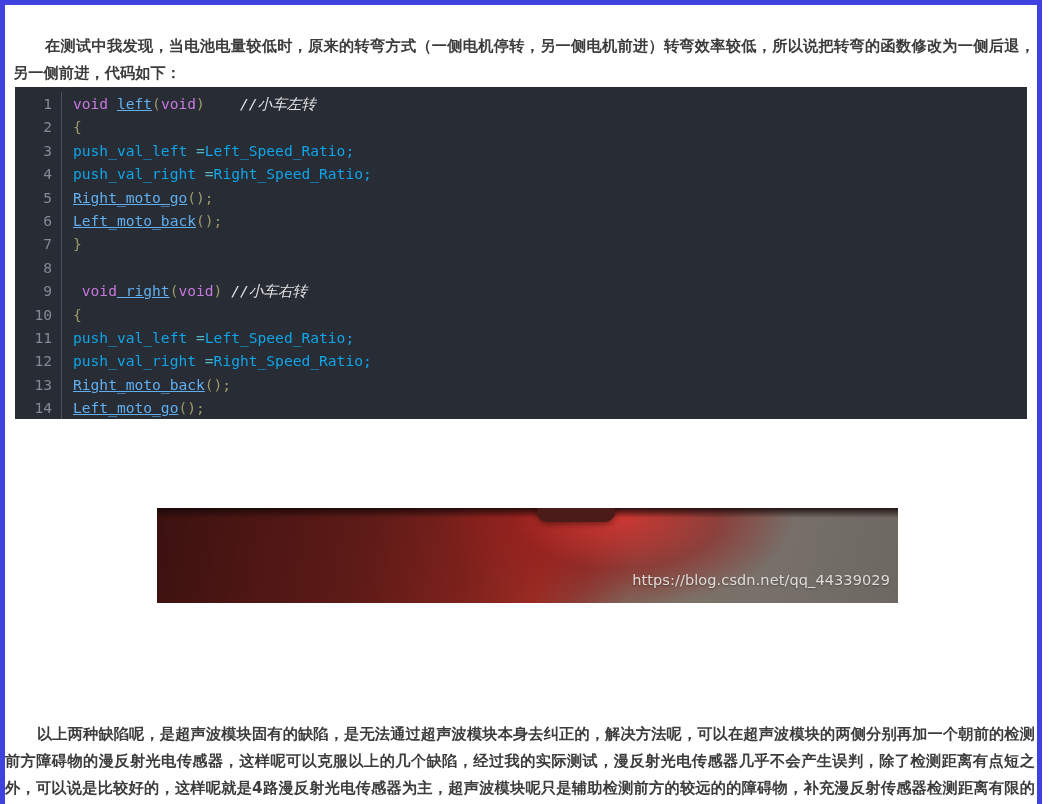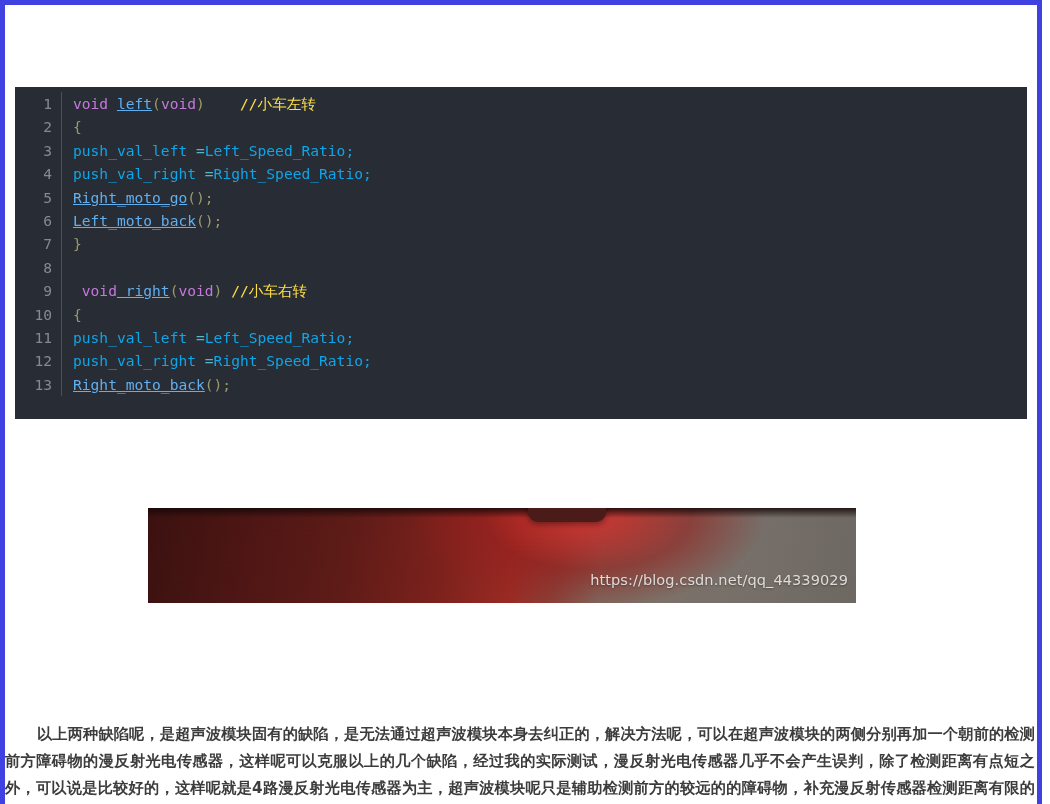--- a/index.html
+++ b/index.html
@@ -99,31 +99,32 @@
     padding-left: 11px;
     color: #abb2bf;
     box-sizing: border-box;
     height: 23.4px;
   }
   .t-kw    { color: #c678dd; }
   .t-fn    { color: #61afef; text-decoration: underline; }
   .t-punc  { color: #9d9a6a; }
   .t-op    { color: #56b6c2; }
   .t-id    { color: #0ea5e9; }
-  .t-com   { color: #fde047; }
+  .t-com   { color: #e5e5e5; font-style: italic; }
   .t-brace { color: #9d9a6a; }
 
   
   #photo {
     position: absolute;
-    left: 143px;
+    left: 152px;
     top: 503px;
     width: 708px;
     height: 95px;
     overflow: hidden;
+    padding-left: 33px;
   }
   #photo-base {
     position: absolute;
     inset: 0;
     background:
       radial-gradient(ellipse 230px 120px at 62% 8%, rgba(214,52,48,0.95) 0%, rgba(150,30,28,0.6) 45%, rgba(60,18,16,0.0) 78%),
       linear-gradient(100deg,
         #3a100e 0%,
         #4d1513 14%,
         #5e1a16 28%,
@@ -168,20 +169,21 @@
     text-shadow: 0 1px 2px rgba(0,0,0,0.35);
     white-space: nowrap;
   }
 </style>
 </head>
 <body>
 
 <div id="page-frame">
   <div class="doc-body">
 
+    <p class="para" id="para-intro"><span class="indent"></span><span>在测试中我发现，当电池电量较低时，原来的转弯方式（一侧电机停转，另一侧电机前进）转弯效率较低，所以说把转弯的函数修改为一侧后退，另一侧前进，代码如下：</span></p>
 
     <div id="code-block">
 
       <div class="code-row">
         <span class="ln">1</span>
         <span class="code-text"><span class="t-kw">void</span> <span class="t-fn">left</span><span class="t-punc">(</span><span class="t-kw">void</span><span class="t-punc">)</span>    <span class="t-com">//小车左转</span></span>
       </div>
 
       <div class="code-row">
         <span class="ln">2</span>
@@ -236,20 +238,24 @@
       <div class="code-row">
         <span class="ln">12</span>
         <span class="code-text"><span class="t-id">push_val_right </span><span class="t-op">=</span><span class="t-id">Right_Speed_Ratio;</span></span>
       </div>
 
       <div class="code-row">
         <span class="ln">13</span>
         <span class="code-text"><span class="t-fn">Right_moto_back</span><span class="t-punc">();</span></span>
       </div>
 
+      <div class="code-row">
+        <span class="ln">14</span>
+        <span class="code-text"><span class="t-fn">Left_moto_go</span><span class="t-punc">();</span></span>
+      </div>
 
     </div>
 
 
     <div id="photo">
       <div id="photo-base"></div>
       <div id="photo-dark-top"></div>
       <div id="photo-object"></div>
       <div id="photo-grain"></div>
       <div id="photo-watermark">https://blog.csdn.net/qq_44339029</div>

